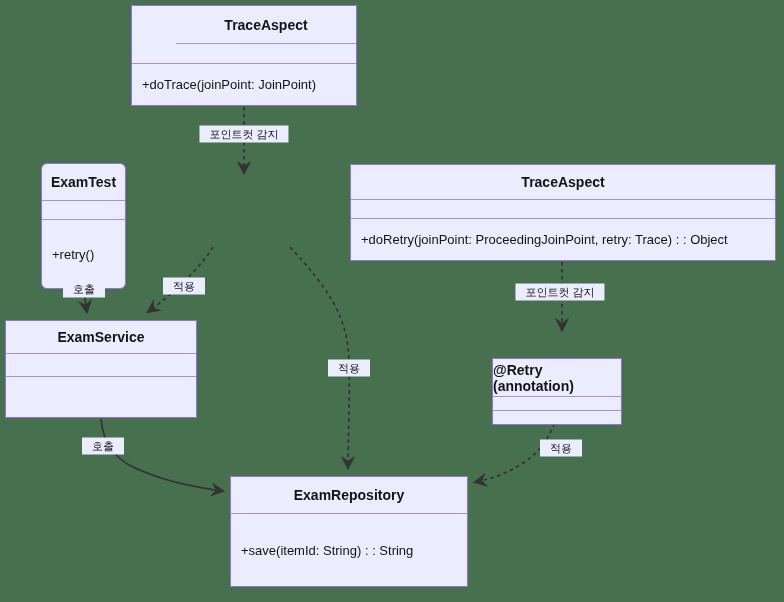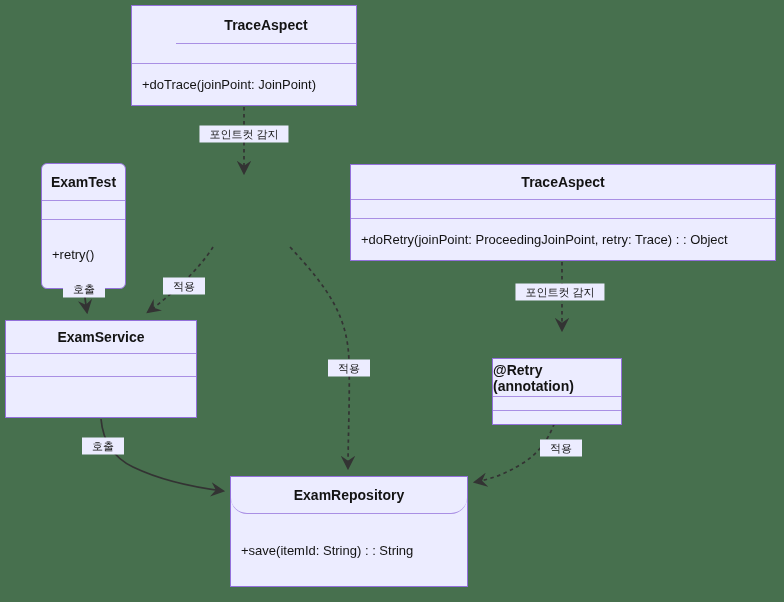--- a/index.html
+++ b/index.html
@@ -109,21 +109,21 @@
     <div class="uml-sec" style="height:23px;"></div>
   </div>
 
   <div class="uml-class" style="left:492px; top:335px; width:130px; height:67px;margin-top:23px;">
     <div class="uml-title" style="height:38px;">@Retry (annotation)</div>
     <div class="uml-sec" style="height:14px;"></div>
     <div class="uml-sec last"></div>
   </div>
 
   <div class="uml-class" style="left:230px; top:476px; width:238px; height:111px;">
-    <div class="uml-title" style="height:37px;border-radius:16px;">ExamRepository</div>
+    <div class="uml-title" style="height:37px;">ExamRepository</div>
     <div class="uml-sec last">
       <div class="uml-text">+save(itemId: String) : : String</div>
     </div>
   </div>
 
   <div class="edge-label" style="left:244px; top:134px;">포인트컷 감지</div>
   <div class="edge-label" style="left:84px; top:289px;">호출</div>
   <div class="edge-label" style="left:184px; top:286px;">적용</div>
   <div class="edge-label" style="left:560px; top:292px;">포인트컷 감지</div>
   <div class="edge-label" style="left:349px; top:368px;">적용</div>

